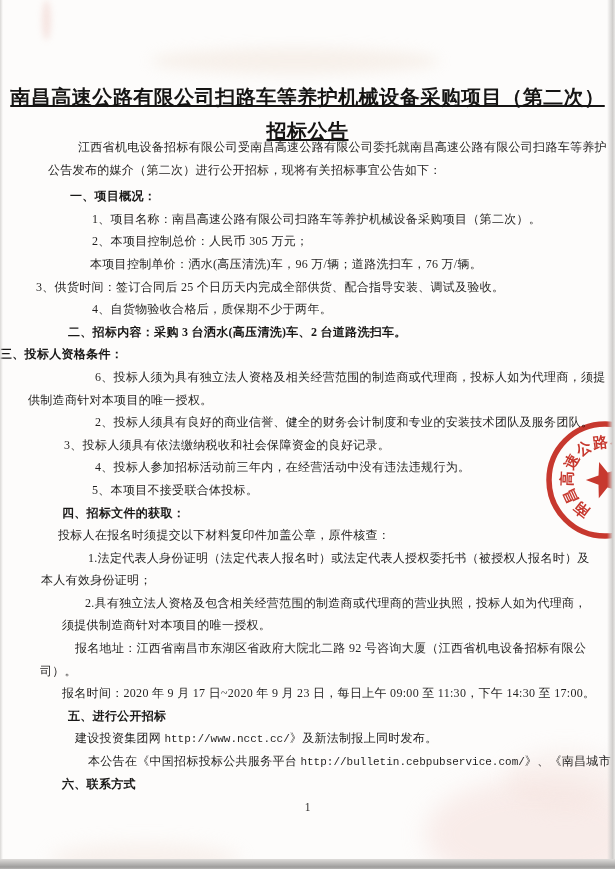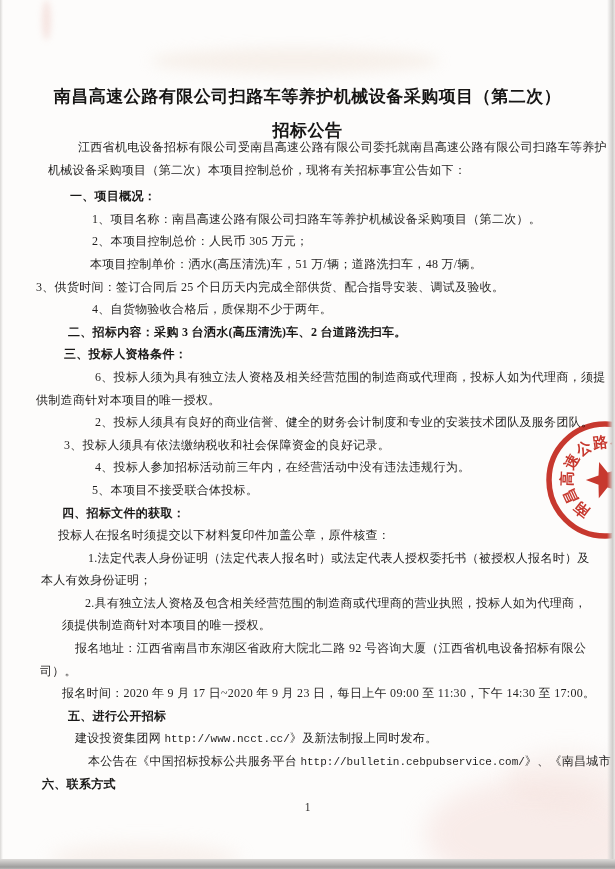--- a/index.html
+++ b/index.html
@@ -23,22 +23,22 @@
   .stain-streak{left:42px;top:0;width:9px;height:40px;background:#e8b8b0;opacity:.35;filter:blur(3px);border-radius:50%;}
   .stain-smudge{left:150px;top:48px;width:290px;height:26px;background:#eedfd2;opacity:.4;filter:blur(7px);border-radius:50%;}
   .stain-br{right:-30px;bottom:-20px;width:220px;height:110px;background:#f3d9d4;opacity:.45;filter:blur(12px);border-radius:50%;}
   .stain-bl{left:50px;bottom:-8px;width:190px;height:34px;background:#f0ddd3;opacity:.35;filter:blur(9px);border-radius:50%;}
   .stain-mid{right:-10px;bottom:60px;width:120px;height:60px;background:#f2dcd6;opacity:.3;filter:blur(10px);border-radius:50%;}
 
   
   .title-block{position:absolute;top:80px;left:0;width:100%;text-align:center;}
   .title-line{
     font-family:"Liberation Sans","DejaVu Sans",sans-serif;
-    font-weight:bold;font-size:17px;line-height:34px;
-    letter-spacing:.5px;color:#161514;white-space:nowrap;
+    font-weight:bold;font-size:20px;line-height:34px;
+    letter-spacing:.5px;color:#161514;white-space:nowrap;text-decoration:underline;
   }
   
   .body-block{position:absolute;top:136px;left:0;width:615px;}
   .line{
     white-space:nowrap;
     font-size:12px;line-height:22.6px;height:22.6px;
     letter-spacing:.3px;color:#201f1e;
   }
   .line.bold{font-weight:bold;color:#181716;}
   .gap{margin-top:4px;}
@@ -64,48 +64,48 @@
   <div class="stain stain-bl"></div>
   <div class="stain stain-mid"></div>
 
   <div class="title-block">
     <div class="title-line">南昌高速公路有限公司扫路车等养护机械设备采购项目（第二次）</div>
     <div class="title-line">招标公告</div>
   </div>
 
   <div class="body-block">
     <div class="line" style="margin-left:78px">江西省机电设备招标有限公司受南昌高速公路有限公司委托就南昌高速公路有限公司扫路车等养护</div>
-    <div class="line" style="margin-left:48px">机械设备采购项目（第二次）本项目控制总价，现将有关招标事宜公告如下：</div>
+    <div class="line" style="margin-left:48px">公告发布的媒介（第二次）进行公开招标，现将有关招标事宜公告如下：</div>
     <div class="line bold gap" style="margin-left:70px">一、项目概况：</div>
     <div class="line" style="margin-left:92px">1、项目名称：南昌高速公路有限公司扫路车等养护机械设备采购项目（第二次）。</div>
     <div class="line" style="margin-left:92px">2、本项目控制总价：人民币 305 万元；</div>
-    <div class="line" style="margin-left:90px">本项目控制单价：洒水(高压清洗)车，51 万/辆；道路洗扫车，48 万/辆。</div>
+    <div class="line" style="margin-left:90px">本项目控制单价：洒水(高压清洗)车，96 万/辆；道路洗扫车，76 万/辆。</div>
     <div class="line" style="margin-left:36px">3、供货时间：签订合同后 25 个日历天内完成全部供货、配合指导安装、调试及验收。</div>
     <div class="line" style="margin-left:92px">4、自货物验收合格后，质保期不少于两年。</div>
     <div class="line bold" style="margin-left:68px">二、招标内容：采购 3 台洒水(高压清洗)车、2 台道路洗扫车。</div>
-    <div class="line bold" style="margin-left:64px">三、投标人资格条件：</div>
+    <div class="line bold" style="">三、投标人资格条件：</div>
     <div class="line" style="margin-left:95px">6、投标人须为具有独立法人资格及相关经营范围的制造商或代理商，投标人如为代理商，须提</div>
-    <div class="line" style="margin-left:36px">供制造商针对本项目的唯一授权。</div>
+    <div class="line" style="margin-left:28px">供制造商针对本项目的唯一授权。</div>
     <div class="line" style="margin-left:95px">2、投标人须具有良好的商业信誉、健全的财务会计制度和专业的安装技术团队及服务团队。</div>
     <div class="line" style="margin-left:64px">3、投标人须具有依法缴纳税收和社会保障资金的良好记录。</div>
     <div class="line" style="margin-left:95px">4、投标人参加招标活动前三年内，在经营活动中没有违法违规行为。</div>
     <div class="line" style="margin-left:92px">5、本项目不接受联合体投标。</div>
     <div class="line bold" style="margin-left:62px">四、招标文件的获取：</div>
     <div class="line" style="margin-left:58px">投标人在报名时须提交以下材料复印件加盖公章，原件核查：</div>
     <div class="line" style="margin-left:88px">1.法定代表人身份证明（法定代表人报名时）或法定代表人授权委托书（被授权人报名时）及</div>
     <div class="line" style="margin-left:41px">本人有效身份证明；</div>
     <div class="line" style="margin-left:85px">2.具有独立法人资格及包含相关经营范围的制造商或代理商的营业执照，投标人如为代理商，</div>
     <div class="line" style="margin-left:62px">须提供制造商针对本项目的唯一授权。</div>
     <div class="line" style="margin-left:75px">报名地址：江西省南昌市东湖区省政府大院北二路 92 号咨询大厦（江西省机电设备招标有限公</div>
     <div class="line" style="margin-left:40px">司）。</div>
     <div class="line" style="margin-left:62px">报名时间：2020 年 9 月 17 日~2020 年 9 月 23 日，每日上午 09:00 至 11:30，下午 14:30 至 17:00。</div>
     <div class="line bold" style="margin-left:68px">五、进行公开招标</div>
     <div class="line" style="margin-left:75px"><span>建设投资集团网 </span><span class="url">http://www.ncct.cc/</span><span>》及新法制报上同时发布。</span></div>
     <div class="line" style="margin-left:88px"><span>本公告在《中国招标投标公共服务平台 </span><span class="url">http://bulletin.cebpubservice.com/</span><span>》、《南昌城市</span></div>
-    <div class="line bold" style="margin-left:42px">六、联系方式</div>
+    <div class="line bold" style="margin-left:62px">六、联系方式</div>
     <div class="page-number">1</div>
   </div>
 
   <svg class="seal" viewBox="-65 -65 130 130">
     <circle cx="0" cy="0" r="56" fill="none" stroke="#c5271c" stroke-width="5.5"></circle>
     <path fill="#c5271c" transform="rotate(-18)" d="M0,-19 L4.8,-6.2 L18.2,-5.9 L7.6,2.4 L11.5,15.4 L0,7.8 L-11.5,15.4 L-7.6,2.4 L-18.2,-5.9 L-4.8,-6.2 Z"></path>
     <g fill="#c5271c">
       <g transform="rotate(218)">
           <text y="-33">南</text>
         </g>

